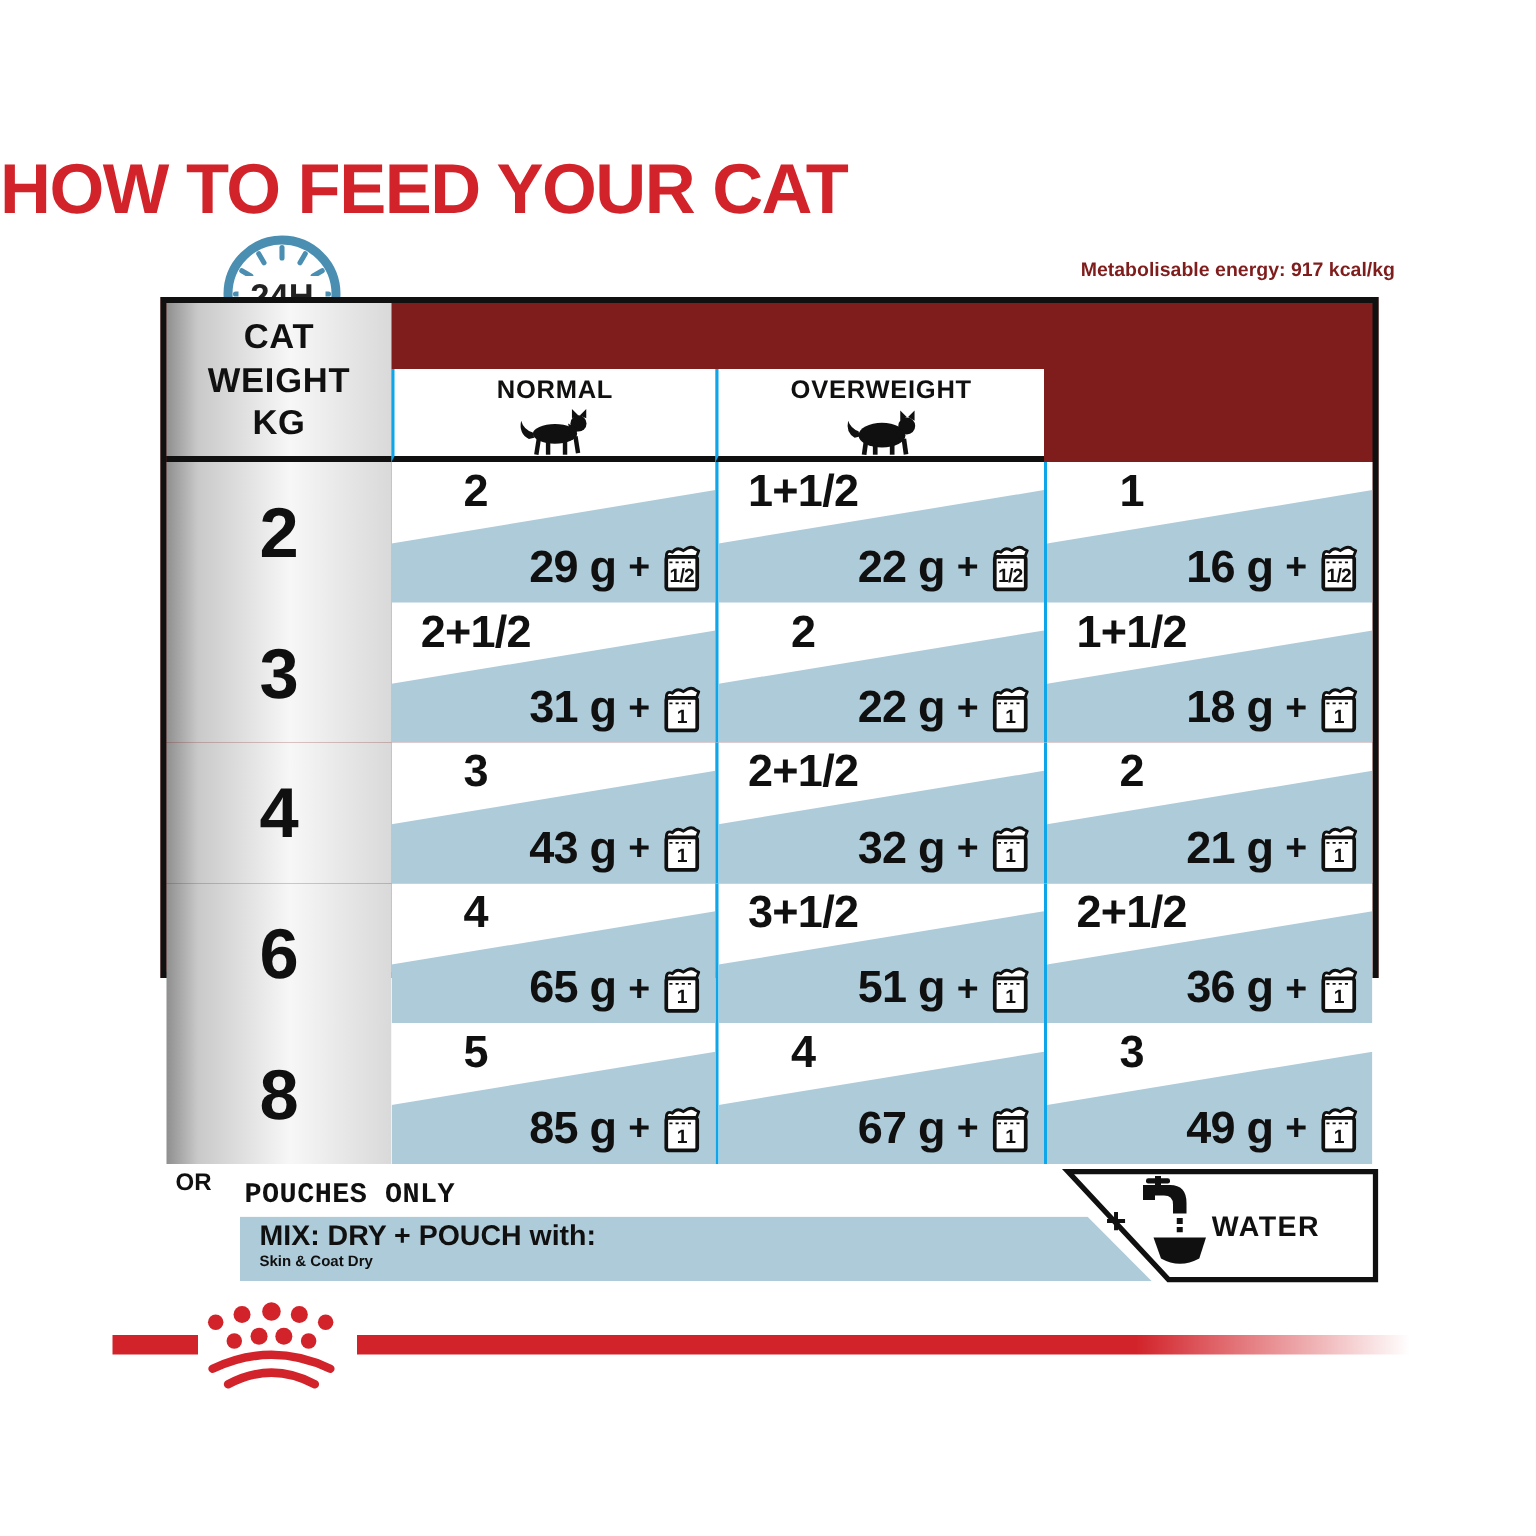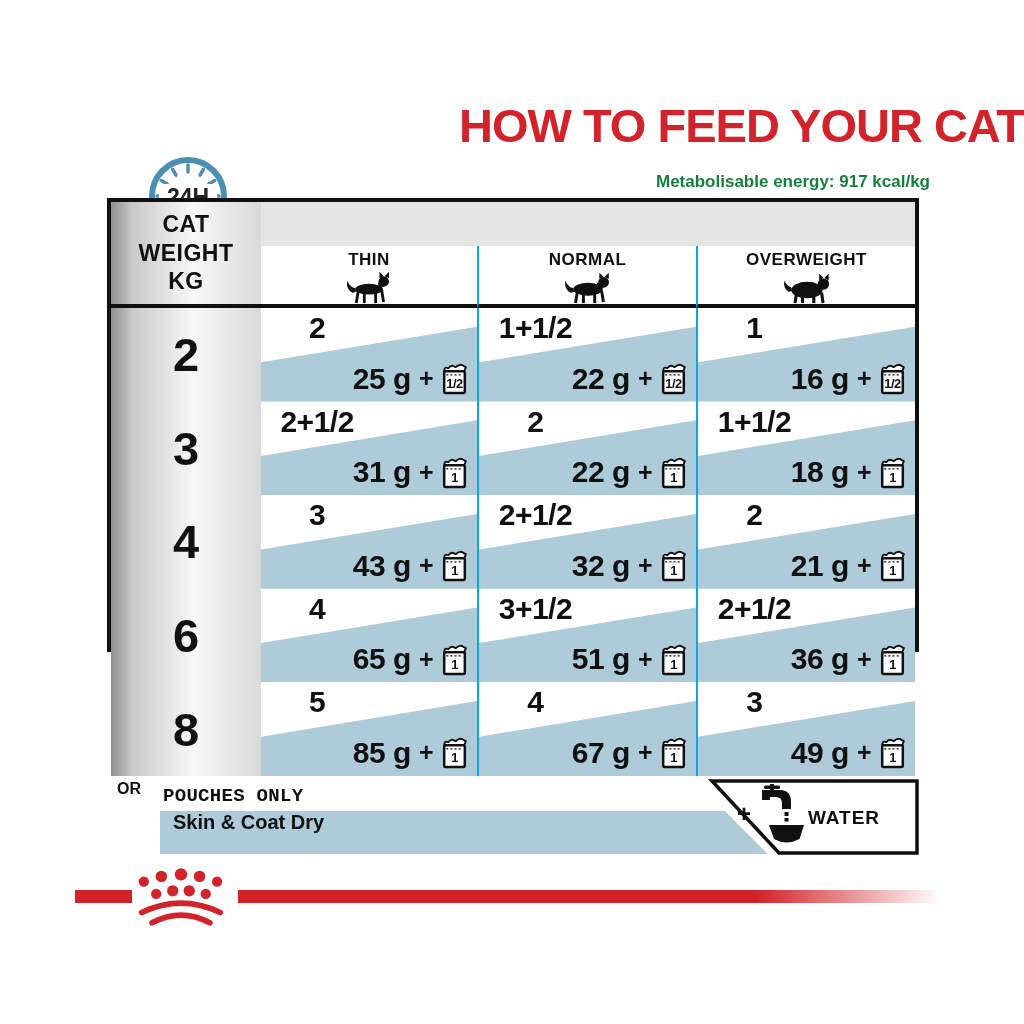--- a/index.html
+++ b/index.html
@@ -2,33 +2,33 @@
 <html style="--red: #d2232a; --wedge: #aecbd9;"><head>
 <meta charset="utf-8">
 <style>
   html,body{margin:0;padding:0;}
   body{
     width:1024px;height:1024px;position:relative;background:#fff;
     font-family:"Liberation Sans","DejaVu Sans",sans-serif;color:#101010;
     overflow:hidden;
   }
   .title{
-    position:absolute;left:0;right:0;top:98px;text-align:right;
+    position:absolute;left:0;right:0;top:98px;text-align:left;
     font-size:47px;font-weight:bold;color:var(--red,#d2232a);letter-spacing:-1px;
   }
   .energy{
-    position:absolute;right:94px;top:172px;font-size:17px;font-weight:bold;color:#15803d;
+    position:absolute;right:94px;top:172px;font-size:13px;font-weight:bold;color:#7f1d1d;
   }
   .clock{position:absolute;left:146px;top:154px;z-index:1;}
   .clock text{font-family:"Liberation Sans",sans-serif;font-weight:bold;font-size:23px;fill:#222;}
 
   
   .feedtable{
     position:absolute;left:107px;top:198px;width:812px;height:454px;
-    border:4px solid #101010;box-sizing:border-box;background:#e5e5e5;z-index:2;
+    border:4px solid #101010;box-sizing:border-box;background:#7f1d1d;z-index:2;
     display:grid;
     grid-template-columns:150px 216px 219px 219px;
     grid-template-rows:44px 62px repeat(5,93.6px);
   }
   .metal{background:linear-gradient(90deg,#8f8f8f 0%,#c9c9c9 14%,#f7f7f7 55%,#d9d9d9 100%);}
   .cell-weighthdr{
     grid-row:1/3;grid-column:1/2;display:flex;flex-direction:column;align-items:center;
     justify-content:center;font-size:23px;font-weight:bold;line-height:1.26;
     border-bottom:4px solid #101010;box-sizing:border-box;text-align:center;letter-spacing:0.5px;
   }
@@ -68,21 +68,21 @@
 
   
   .pouches-only{position:absolute;left:163px;top:785px;font-size:19px;font-weight:bold;letter-spacing:0.3px;font-family:Liberation Mono, monospace;}
   .or-label{position:absolute;left:117px;top:780px;font-size:16px;font-weight:bold;}
   .mixbar{
     position:absolute;left:160px;top:811px;width:612px;height:43px;background:var(--wedge,#aecbd9);
     clip-path:polygon(0 0,92.3% 0,99.3% 100%,0 100%);
     padding-left:13px;box-sizing:border-box;
   }
   .mixbar .l1{font-size:19px;font-weight:bold;margin-top:3px;}
-  .mixbar .l2{font-size:20px;font-weight:bold;margin-top:0px;}
+  .mixbar .l2{font-size:10px;font-weight:bold;margin-top:0px;}
   .watersvg{position:absolute;left:698px;top:772px;z-index:3;}
   .watersvg text{font-family:"Liberation Sans",sans-serif;font-weight:bold;fill:#101010;}
 
   
   .stripe-left{position:absolute;left:75px;top:890px;width:57px;height:13px;background:var(--red,#d2232a);}
   .stripe-right{
     position:absolute;left:238px;top:890px;width:702px;height:13px;
     background:linear-gradient(90deg,var(--red,#d2232a) 0%,var(--red,#d2232a) 74%,rgba(210,35,42,0) 100%);
   }
   .crown{position:absolute;left:130px;top:864px;}
@@ -162,45 +162,39 @@
 
 <div class="feedtable">
 
   <div class="cell-weighthdr metal">
     <span>CAT</span>
     <span>WEIGHT</span>
     <span>KG</span>
   </div>
 
 
-  <div class="subhdr col-left">
-    <span class="clabel">THIN</span>
-    <svg class="caticon" width="54" height="38" viewBox="0 0 56 38">
-        <use href="#cat-thin"></use>
-      </svg>
-  </div>
   <div class="subhdr col-mid">
     <span class="clabel">NORMAL</span>
     <svg class="caticon" width="56" height="38" viewBox="0 0 56 38">
         <use href="#cat-normal"></use>
       </svg>
   </div>
   <div class="subhdr col-right">
     <span class="clabel">OVERWEIGHT</span>
     <svg class="caticon" width="58" height="38" viewBox="0 0 56 38">
         <use href="#cat-fat"></use>
       </svg>
   </div>
 
   <div class="wcell metal">2</div>
   <div class="dcell col-left">
     <div class="wedge"></div>
     <div class="count">2</div>
     <div class="gline">
-      <span>25 g</span>
+      <span>29 g</span>
       <span class="plus">+</span>
       <svg class="pouchicon" viewBox="0 0 26 32">
           <use href="#pouch-shape"></use>
           <text x="13" y="25" text-anchor="middle">1/2</text>
         </svg>
     </div>
   </div>
   <div class="dcell col-mid">
     <div class="wedge"></div>
     <div class="count">1+1/2</div>
@@ -375,20 +369,21 @@
           <use href="#pouch-shape"></use>
           <text x="13" y="25" text-anchor="middle">1</text>
         </svg>
     </div>
   </div>
 </div>
 
 <div class="pouches-only">POUCHES ONLY</div>
 <div class="or-label">OR</div>
 <div class="mixbar">
+  <div class="l1">MIX: DRY + POUCH with:</div>
   <div class="l2">Skin &amp; Coat Dry</div>
 </div>
 
 <svg class="watersvg" width="228" height="88" viewBox="0 0 228 88">
   <path d="M14 9 H219 V81 H81 Z" fill="#fff" stroke="#101010" stroke-width="3.5" stroke-linejoin="miter"></path>
   <text x="46" y="50" font-size="24" text-anchor="middle">+</text>
   <g fill="#101010" transform="translate(58,12)">
     <rect x="14" y="0" width="4" height="6"></rect>
     <rect x="8" y="1.5" width="16" height="3.5" rx="1.5"></rect>
     <path d="M6 6 H24 Q35 6 35 18 V25 H26 V19 Q26 13 20 13 H6 Z"></path>

